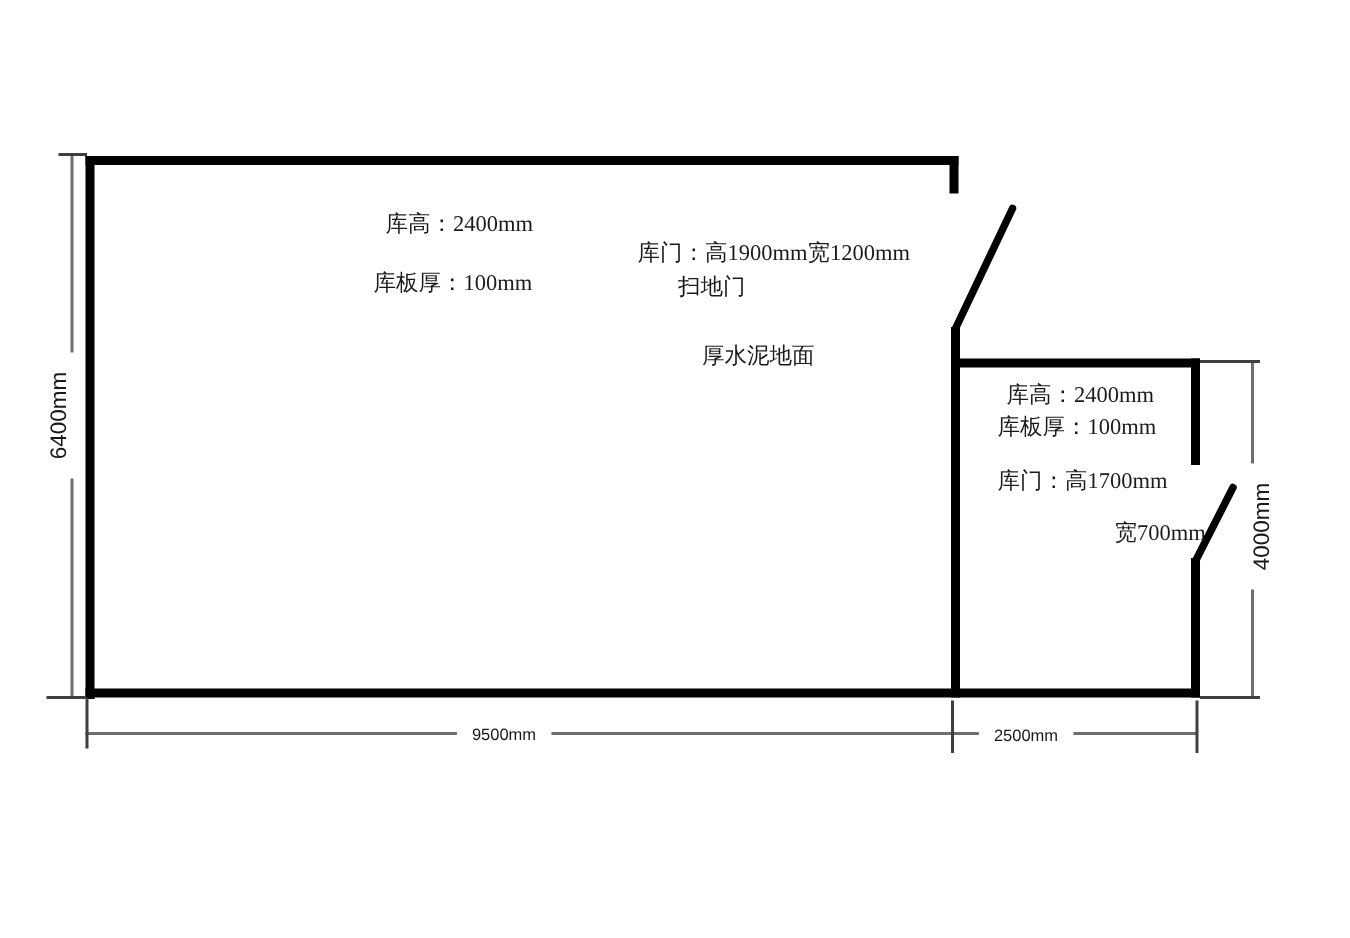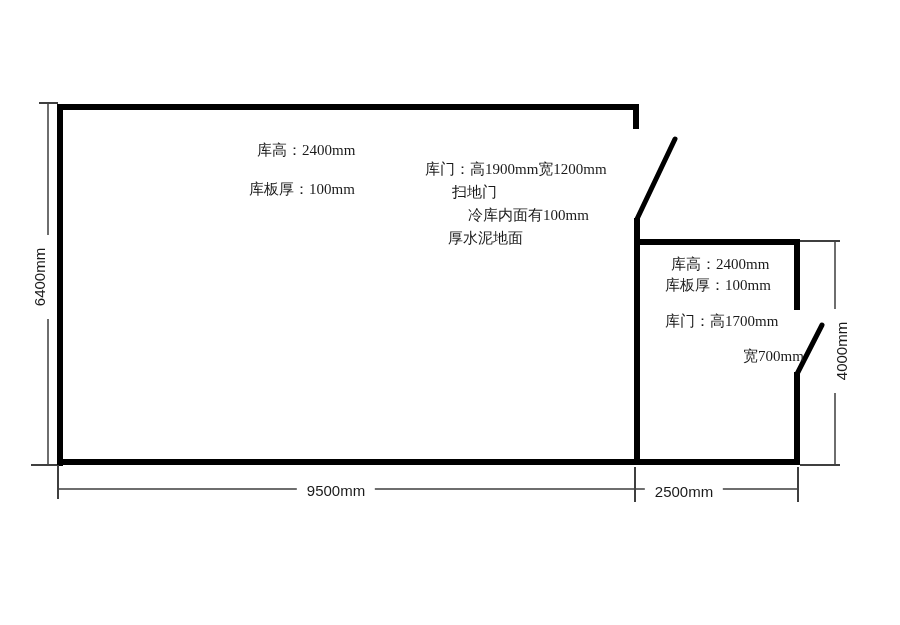--- a/index.html
+++ b/index.html
@@ -31,21 +31,21 @@
     line-height:18px;
     color:var(--text,#1a1a1a);
     white-space:nowrap;
     font-family:Liberation Serif, serif;
   }
   .dim-label-h{
     position:absolute;
     transform:translate(-50%,-50%);
     background:var(--background,#ffffff);
     padding:0 10px;
-    font-size:15px;
+    font-size:11px;
     color:var(--text,#1a1a1a);
     white-space:nowrap;
   }
   .dim-label-v{
     position:absolute;
     width:84px;height:20px;line-height:20px;
     text-align:center;
     transform:rotate(-90deg);
     background:var(--background,#ffffff);
     font-size:15px;
@@ -91,21 +91,20 @@
 
   <div class="dim-line" style="left:834px;top:241px;width:2px;height:225px;"></div>
   <div class="tick" style="left:800px;top:240px;width:40px;height:2px;"></div>
   <div class="tick" style="left:800px;top:464px;width:40px;height:2px;"></div>
   <div class="dim-label-v" style="left:800px;top:341px;">4000mm</div>
 
   <div class="note" style="left:257px;top:141px;">库高：2400mm</div>
   <div class="note" style="left:249px;top:180px;">库板厚：100mm</div>
   <div class="note" style="left:425px;top:160px;">库门：高1900mm宽1200mm</div>
   <div class="note" style="left:452px;top:183px;">扫地门</div>
-  <div class="note" style="left:468px;top:206px;">冷库内面有100mm</div>
-  <div class="note" style="left:448px;top:229px;">厚水泥地面</div>
+  <div class="note" style="left:468px;top:229px;">厚水泥地面</div>
 
   <div class="note" style="left:671px;top:255px;">库高：2400mm</div>
   <div class="note" style="left:665px;top:276px;">库板厚：100mm</div>
   <div class="note" style="left:665px;top:312px;">库门：高1700mm</div>
   <div class="note" style="left:743px;top:347px;">宽700mm</div>
 
 </div>
 
 </body></html>

